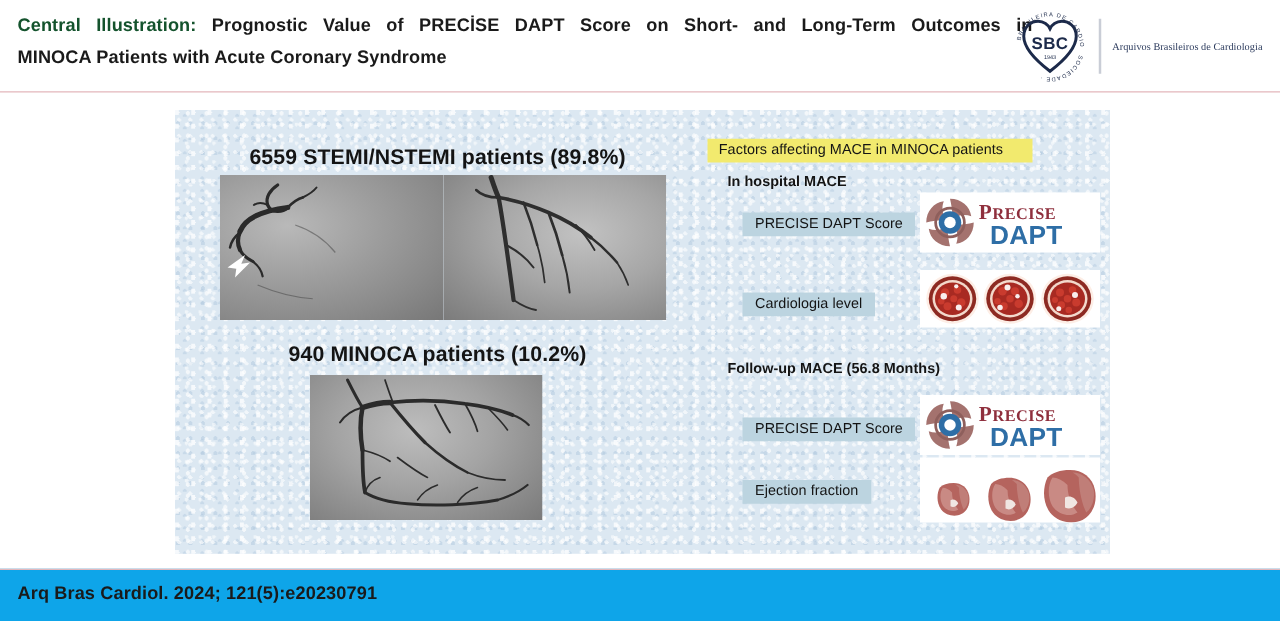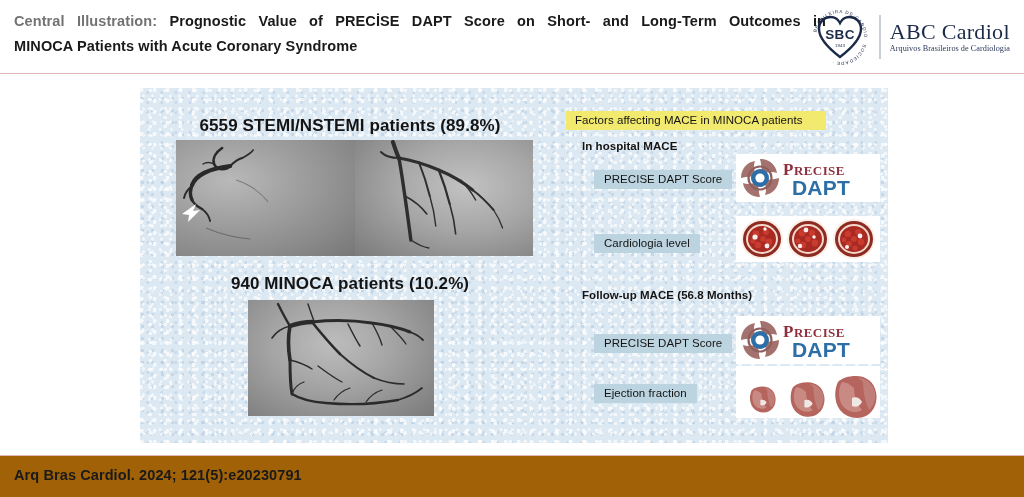--- a/index.html
+++ b/index.html
@@ -21,21 +21,21 @@
   }
   .header-inner{
     position:absolute;left:14px;top:9px;width:830px;
   }
   .title-line{
     font-size:14.5px;font-weight:bold;color:#1a1a1a;
     line-height:25px;letter-spacing:.1px;
     text-align:justify;
   }
   .title-line.l1{width:812px;text-align-last:justify;}
-  .ci-label{color:#737373;}
+  .ci-label{color:#14532d;}
   .title-rest{color:#1a1a1a;}
 
   
   .logo-wrap{
     position:absolute;right:14px;top:4px;
     height:66px;display:flex;align-items:center;gap:9px;
   }
   .sbc-mark{position:relative;width:60px;height:60px;}
   .sbc-ring-text{position:absolute;inset:0;}
   .sbc-heart{
@@ -51,21 +51,21 @@
   }
   .logo-sub{
     font-family:"Liberation Serif", serif;
     font-size:8.2px;color:#2b3a5c;line-height:11px;letter-spacing:.05px;
   }
 
   
   .footer{
     position:absolute;left:0;bottom:0;width:1024px;height:42px;
     border-top:1.5px solid #e3b7bc;
-    box-sizing:border-box;background:#a16207;
+    box-sizing:border-box;background:#0ea5e9;
   }
   .footer-text{
     position:absolute;left:14px;top:11px;
     font-size:14.5px;font-weight:bold;color:#1a1a1a;letter-spacing:.1px;
   }
 
   
   .panel{
     position:absolute;left:140px;top:88px;width:748px;height:355px;
     background:
@@ -175,21 +175,20 @@
           </text>
         </svg>
         <svg class="sbc-heart" viewBox="0 0 46 44">
           <path d="M23,42 C6,29 2,20 2,14 C2,6 8,2 13.5,2 C18,2 21.5,5 23,8 C24.5,5 28,2 32.5,2 C38,2 44,6 44,14 C44,20 40,29 23,42 Z" fill="none" stroke="#1c2a4a" stroke-width="2.4"></path>
           <text x="23" y="24" text-anchor="middle" font-size="13.5" font-weight="bold" fill="#1c2a4a" font-family="Liberation Sans, sans-serif" letter-spacing="0.3">SBC</text>
           <text x="23" y="32" text-anchor="middle" font-size="4.4" fill="#1c2a4a" font-family="Liberation Sans, sans-serif">1943</text>
         </svg>
       </div>
       <div class="logo-divider"></div>
       <div class="logo-text">
-        <div class="logo-main">ABC Cardiol</div>
         <div class="logo-sub">Arquivos Brasileiros de Cardiologia</div>
       </div>
     </div>
   </div>
 
   <div class="panel">
 
     <div class="left-col">
 
       <div class="cap cap-stemi">6559 STEMI/NSTEMI patients (89.8%)</div>

